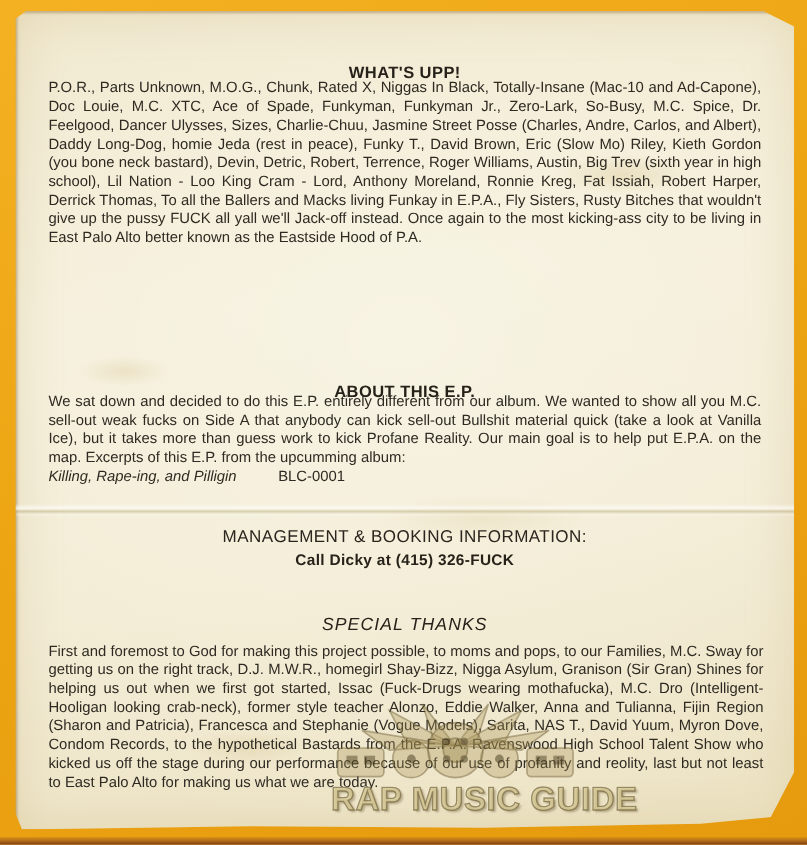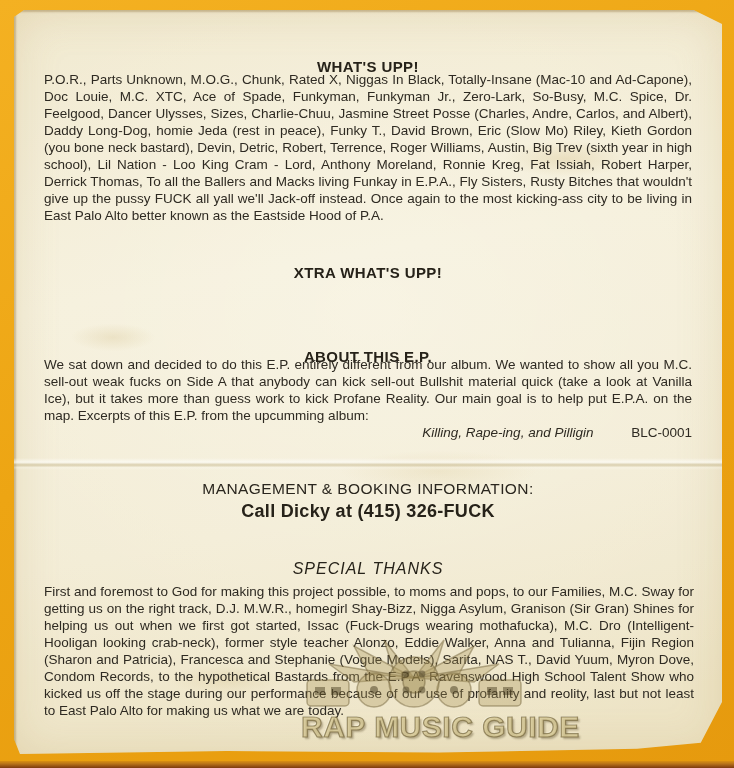--- a/index.html
+++ b/index.html
@@ -47,39 +47,39 @@
     letter-spacing: 0.4px;
     color: #262219;
     margin-top: 13px;
   }
   .para {
     font-size: 13.5px;
     line-height: 17px;
     text-align: justify;
     color: #2e2a22;
   }
-  .album-line { text-align: right; }
+  .album-line { text-align: left; }
   .album-line em { font-style: italic; }
   .album-line .catalog { margin-left: 34px; font-style: normal; }
   .crease {
     left: 0; width: 100%; height: 12px;
     background: linear-gradient(to bottom,
       rgba(255,255,250,0.0) 0%,
       rgba(255,255,252,0.65) 35%,
       rgba(185,168,120,0.45) 58%,
       rgba(255,255,250,0.25) 80%,
       rgba(0,0,0,0) 100%);
   }
   .mgmt-title {
     left: 0; width: 100%; text-align: center;
     font-size: 15.5px; letter-spacing: 0.4px; color: #2a261e;
   }
   .mgmt-phone {
     left: 0; width: 100%; text-align: center;
-    font-size: 18px; font-weight: bold; letter-spacing: 0.3px; color: #262219;
+    font-size: 14px; font-weight: bold; letter-spacing: 0.3px; color: #262219;
   }
   .special-heading {
     left: 0; width: 100%; text-align: center;
     font-size: 16px; font-weight: normal; font-style: italic;
     letter-spacing: 1px; color: #262219;
   }
   .watermark {
     left: 262px; top: 628px; width: 276px;
     text-align: center;
     pointer-events: none;
@@ -100,21 +100,20 @@
 </style>
 </head>
 <body>
 
 <div class="paper">
 
   <div class="abs heading" style="top:35px">WHAT'S UPP!</div>
 
   <div class="abs para" style="top:61px; left:30px; width:648px;">P.O.R., Parts Unknown, M.O.G., Chunk, Rated X, Niggas In Black, Totally-Insane (Mac-10 and Ad-Capone), Doc Louie, M.C. XTC, Ace of Spade, Funkyman, Funkyman Jr., Zero-Lark, So-Busy, M.C. Spice, Dr. Feelgood, Dancer Ulysses, Sizes, Charlie-Chuu, Jasmine Street Posse (Charles, Andre, Carlos, and Albert), Daddy Long-Dog, homie Jeda (rest in peace), Funky T., David Brown, Eric (Slow Mo) Riley, Kieth Gordon (you bone neck bastard), Devin, Detric, Robert, Terrence, Roger Williams, Austin, Big Trev (sixth year in high school), Lil Nation - Loo King Cram - Lord, Anthony Moreland, Ronnie Kreg, Fat Issiah, Robert Harper, Derrick Thomas, To all the Ballers and Macks living Funkay in E.P.A., Fly Sisters, Rusty Bitches that wouldn't give up the pussy FUCK all yall we'll Jack-off instead. Once again to the most kicking-ass city to be living in East Palo Alto better known as the Eastside Hood of P.A.</div>
 
-  <div class="abs heading" style="top:241px">XTRA WHAT'S UPP!</div>
 
 
   <div class="abs heading" style="top:325px">ABOUT THIS E.P.</div>
 
   <div class="abs para" style="top:346px; left:30px; width:648px;">
     <span>We sat down and decided to do this E.P. entirely different from our album. We wanted to show all you M.C. sell-out weak fucks on Side A that anybody can kick sell-out Bullshit material quick (take a look at Vanilla Ice), but it takes more than guess work to kick Profane Reality. Our main goal is to help put E.P.A. on the map. Excerpts of this E.P. from the upcumming album:</span>
     <div class="album-line">
       <em>Killing, Rape-ing, and Pilligin</em>
       <span class="catalog">BLC-0001</span>
     </div>

